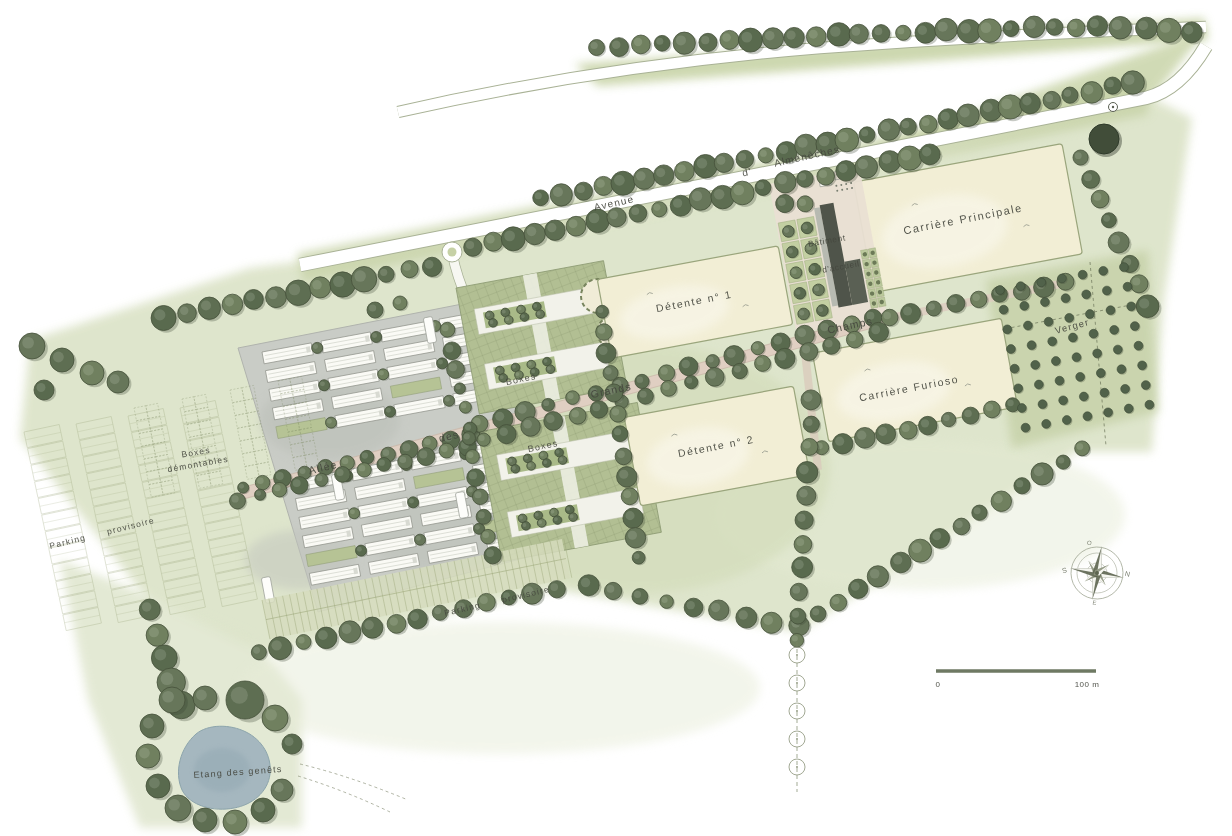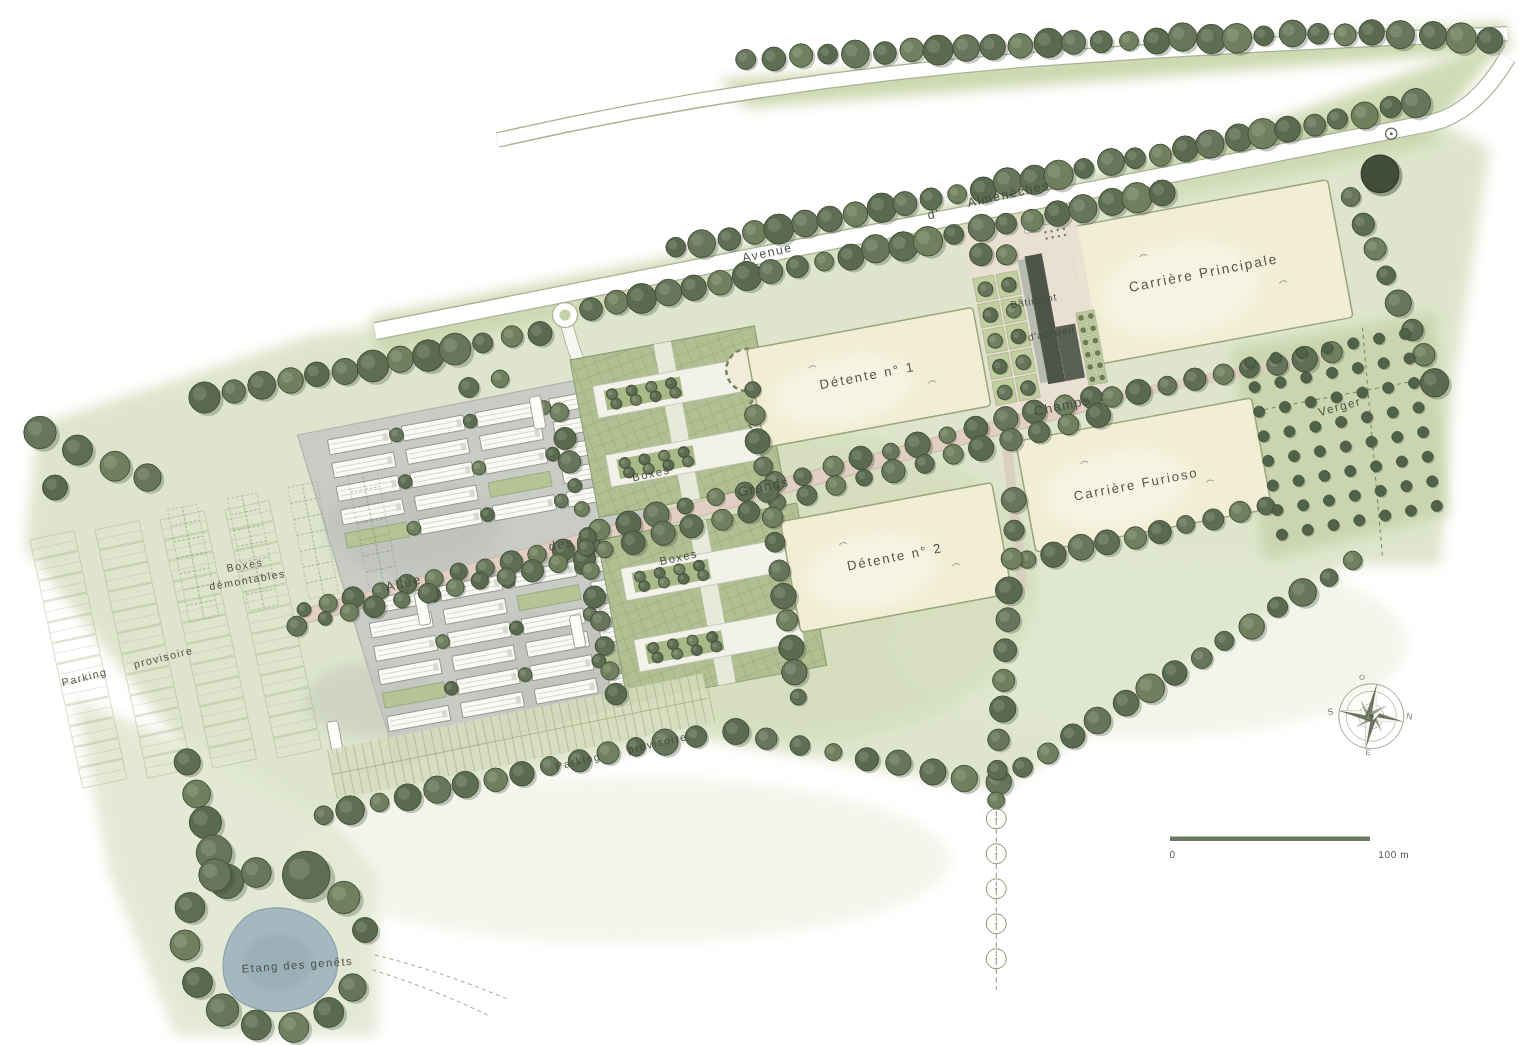--- a/index.html
+++ b/index.html
@@ -1808,20 +1808,20 @@
 
     <div class="lbl" style="left:102px;top:533px;--r:-14deg;font-size:8.5px"><span>Parking</span><span class="gap"></span><span>provisoire</span></div>
     <div class="lbl" style="left:497px;top:601px;--r:-13deg;font-size:8.5px"><span>Parking</span><span class="gap"></span><span>provisoire</span></div>
 
     <div class="lbl" style="left:827px;top:241px;--r:-10deg;font-size:8.2px;letter-spacing:.7px">Bâtiment</div>
     <div class="lbl" style="left:841px;top:267px;--r:-10deg;font-size:8.2px;letter-spacing:.7px">d'accueil</div>
 
     <div class="lbl" style="left:238px;top:772px;--r:-4deg;font-size:9px">Etang des genêts</div>
 
     <div class="lbl" style="left:938px;top:684px;font-size:8px;letter-spacing:.5px">0</div>
-    <div class="lbl" style="left:1115px;top:684px;font-size:8px;letter-spacing:.5px">100 m</div>
+    <div class="lbl" style="left:1087px;top:684px;font-size:8px;letter-spacing:.5px">100 m</div>
 
     <div class="lbl" style="left:1128px;top:574px;--r:12deg;font-size:7px;color:#6b7060">N</div>
     <div class="lbl" style="left:1065px;top:570px;--r:-14deg;font-size:7px;color:#6b7060">S</div>
     <div class="lbl" style="left:1095px;top:603px;--r:8deg;font-size:6px;color:#757a6a">E</div>
     <div class="lbl" style="left:1090px;top:543px;--r:8deg;font-size:6px;color:#757a6a">O</div>
   </div>
 </div>
 
 </body></html>

